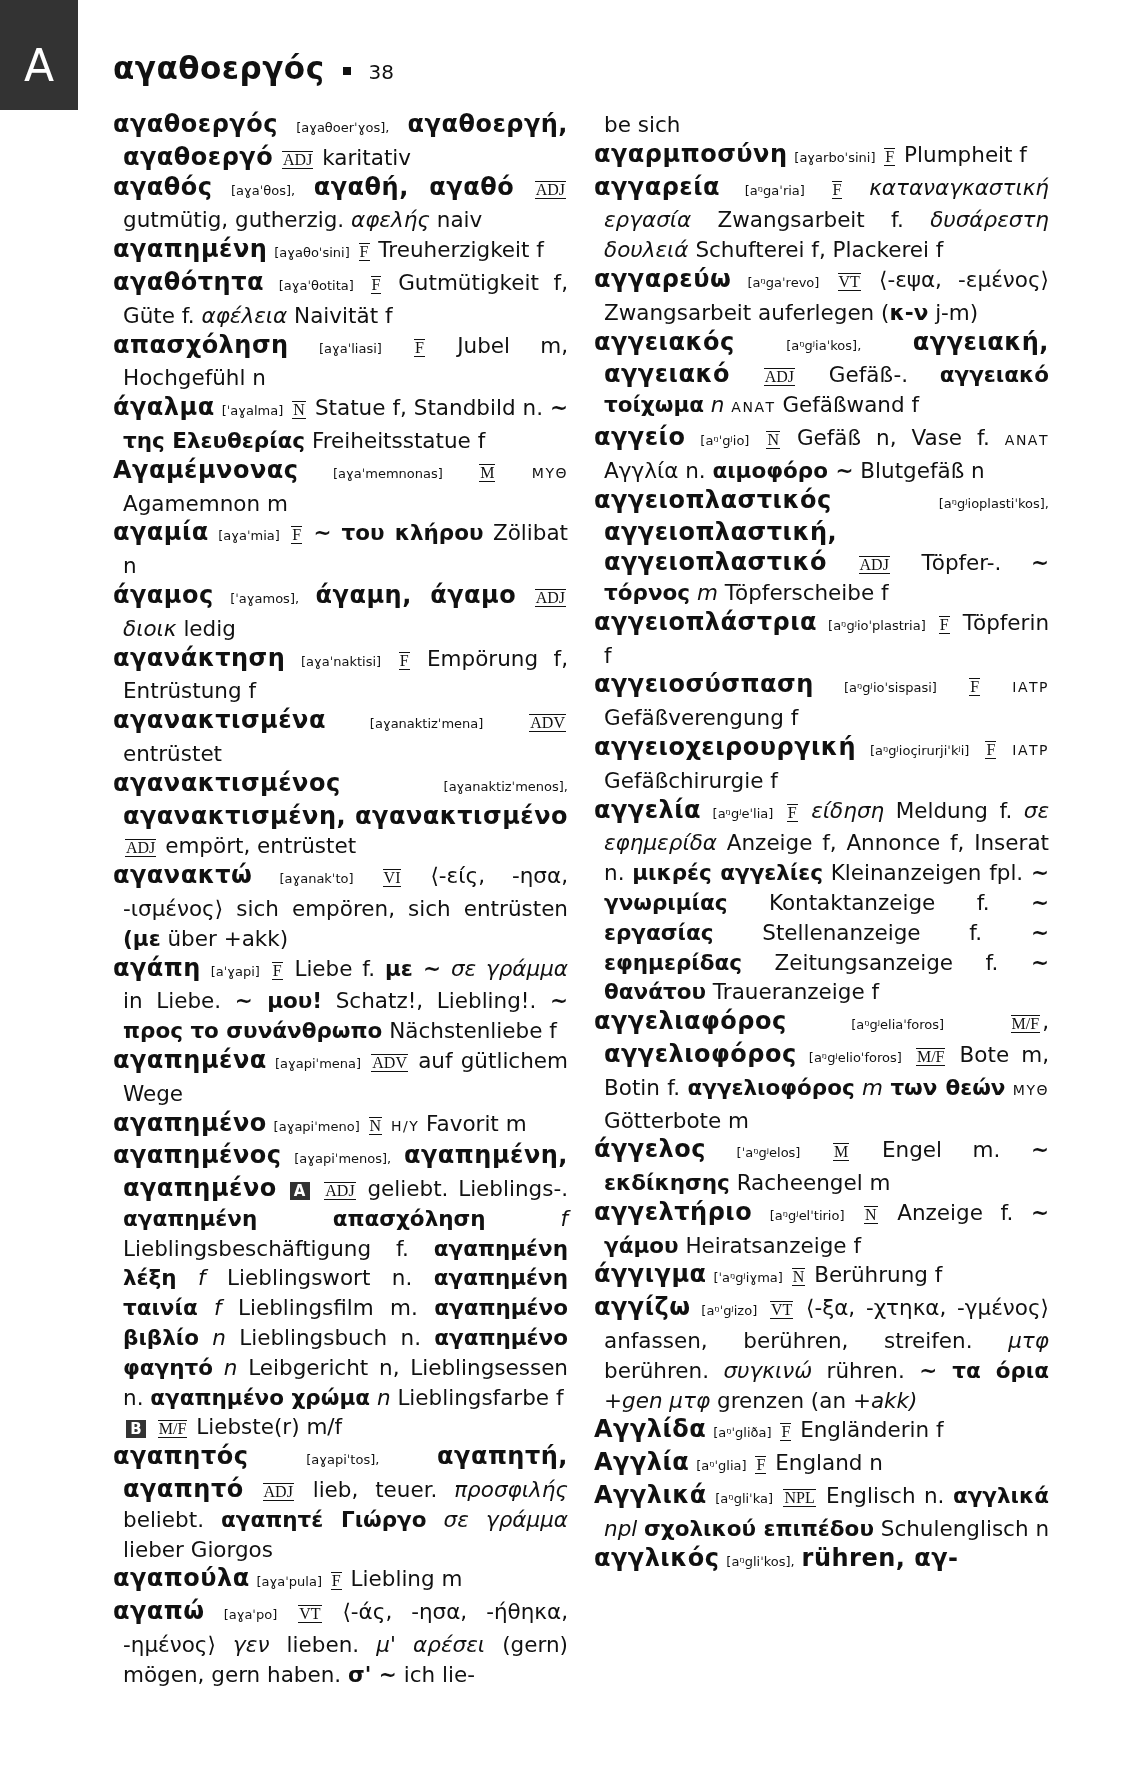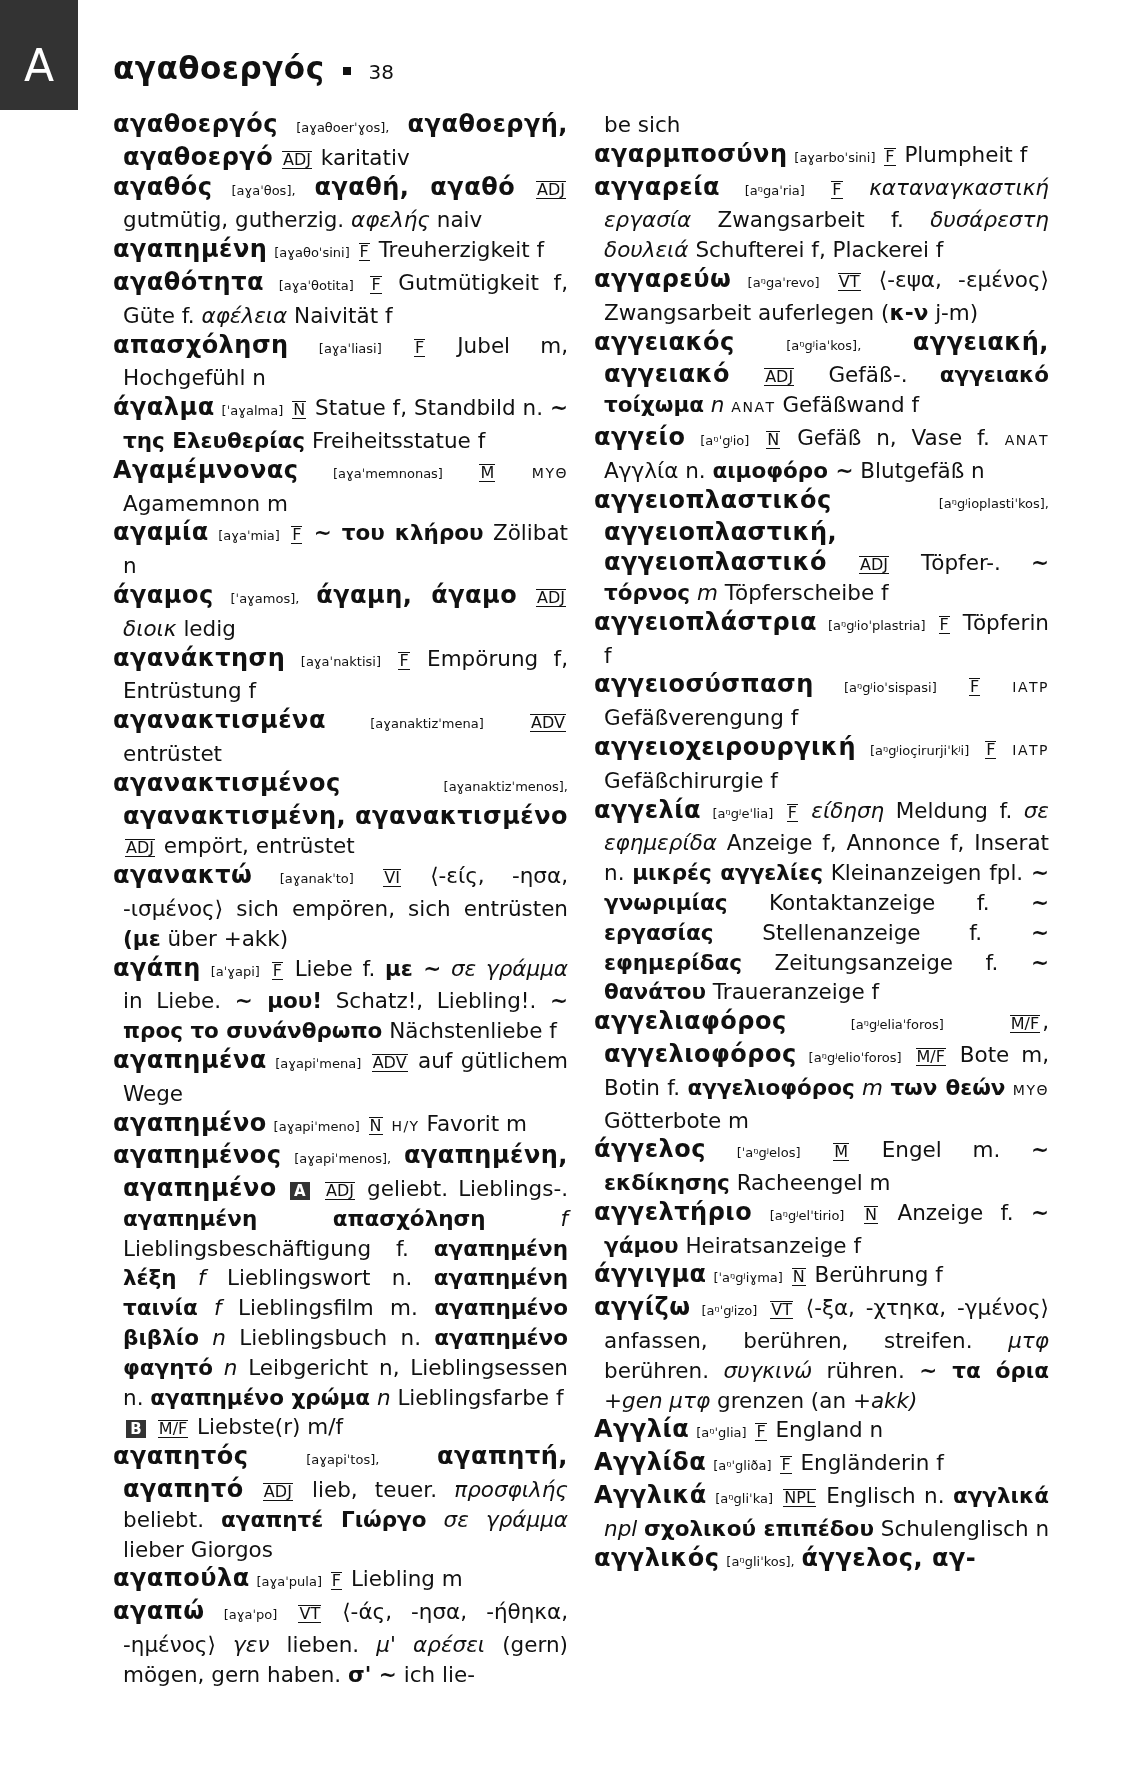--- a/index.html
+++ b/index.html
@@ -11,21 +11,21 @@
   .rh-bullet { display: inline-block; width: 8px; height: 8px; background: #111; position: relative; top: -4px; }
   .rh-page { font-size: 20px; }
   .column { position: absolute; top: 110px; width: 455px; font-size: 21.5px; line-height: 29.8px; text-align: justify; }
   .col-left { left: 113px; }
   .col-right { left: 594px; }
   .entry { padding-left: 10px; text-indent: -10px; hyphens: manual; }
   .cont { padding-left: 10px; }
   .hw { font-weight: bold; font-size: 24px; letter-spacing: 0.5px; }
   .b { font-weight: bold; }
   .ph { font-size: 13px; }
-  .pos { font-size: 16px; border-top: 1.5px solid #111; border-bottom: 1.5px solid #111; line-height: 16px; display: inline-block; padding: 0 1px; margin: 0 2px; text-indent: 0; }
+  .pos { font-size: 16px; border-top: 1.5px solid #111; border-bottom: 1.5px solid #111; line-height: 16px; display: inline-block; padding: 0 1px; margin: 0 2px; text-indent: 0; font-family: Liberation Serif, serif; }
   .it { font-style: italic; }
   .sc { font-size: 14px; letter-spacing: 1.5px; }
   .sense { display: inline-block; background: #333; color: #fff; font-size: 15px; font-weight: bold; line-height: 18px; width: 20px; text-align: center; margin: 0 3px; text-indent: 0; }
 </style>
 </head>
 <body>
 
 <div class="thumb-tab">
     <span>A</span>
   </div>
@@ -118,20 +118,20 @@
   <div class="entry"><span class="hw">αγγελιαφόρος</span> <span class="ph">[aᵑgʲeliaˈforos]</span> <span class="pos">M/F</span>, <span class="hw">αγγελιοφόρος</span> <span class="ph">[aᵑgʲelioˈforos]</span> <span class="pos">M/F</span> <span>Bote m, Botin f.</span> <span class="b">αγγελιοφόρος</span> <span class="it">m</span> <span class="b">των θεών</span> <span class="sc">ΜΥΘ</span> <span>Götterbote m</span></div>
 
   <div class="entry"><span class="hw">άγγελος</span> <span class="ph">[ˈaᵑgʲelos]</span> <span class="pos">M</span> <span>Engel m.</span> <span class="b">~ εκδίκησης</span> <span>Racheengel m</span></div>
 
   <div class="entry"><span class="hw">αγγελτήριο</span> <span class="ph">[aᵑgʲelˈtirio]</span> <span class="pos">N</span> <span>Anzeige f.</span> <span class="b">~ γάμου</span> <span>Heiratsanzeige f</span></div>
 
   <div class="entry"><span class="hw">άγγιγμα</span> <span class="ph">[ˈaᵑgʲiɣma]</span> <span class="pos">N</span> <span>Berührung f</span></div>
 
   <div class="entry"><span class="hw">αγγίζω</span> <span class="ph">[aᵑˈgʲizo]</span> <span class="pos">VT</span> <span>⟨-ξα, -χτηκα, -γμένος⟩</span> <span>anfassen, berühren, streifen.</span> <span class="it">μτφ</span> <span>berühren.</span> <span class="it">συγκινώ</span> <span>rühren.</span> <span class="b">~ τα όρια</span> <span class="it">+gen μτφ</span> <span>grenzen (an</span> <span class="it">+akk)</span></div>
 
+  <div class="entry"><span class="hw">Αγγλίδα</span> <span class="ph">[aᵑˈgliða]</span> <span class="pos">F</span> <span>Engländerin f</span></div>
+
   <div class="entry"><span class="hw">Αγγλία</span> <span class="ph">[aᵑˈglia]</span> <span class="pos">F</span> <span>England n</span></div>
-
-  <div class="entry"><span class="hw">Αγγλίδα</span> <span class="ph">[aᵑˈgliða]</span> <span class="pos">F</span> <span>Engländerin f</span></div>
 
   <div class="entry"><span class="hw">Αγγλικά</span> <span class="ph">[aᵑgliˈka]</span> <span class="pos">NPL</span> <span>Englisch n.</span> <span class="b">αγγλικά</span> <span class="it">npl</span> <span class="b">σχολικού επιπέδου</span> <span>Schulenglisch n</span></div>
 
-  <div class="entry"><span class="hw">αγγλικός</span> <span class="ph">[aᵑgliˈkos],</span> <span class="hw">άγγελος, αγ-</span></div>
+  <div class="entry"><span class="hw">αγγλικός</span> <span class="ph">[aᵑgliˈkos],</span> <span class="hw">rühren, αγ-</span></div>
 </div>
 
 </body></html>

